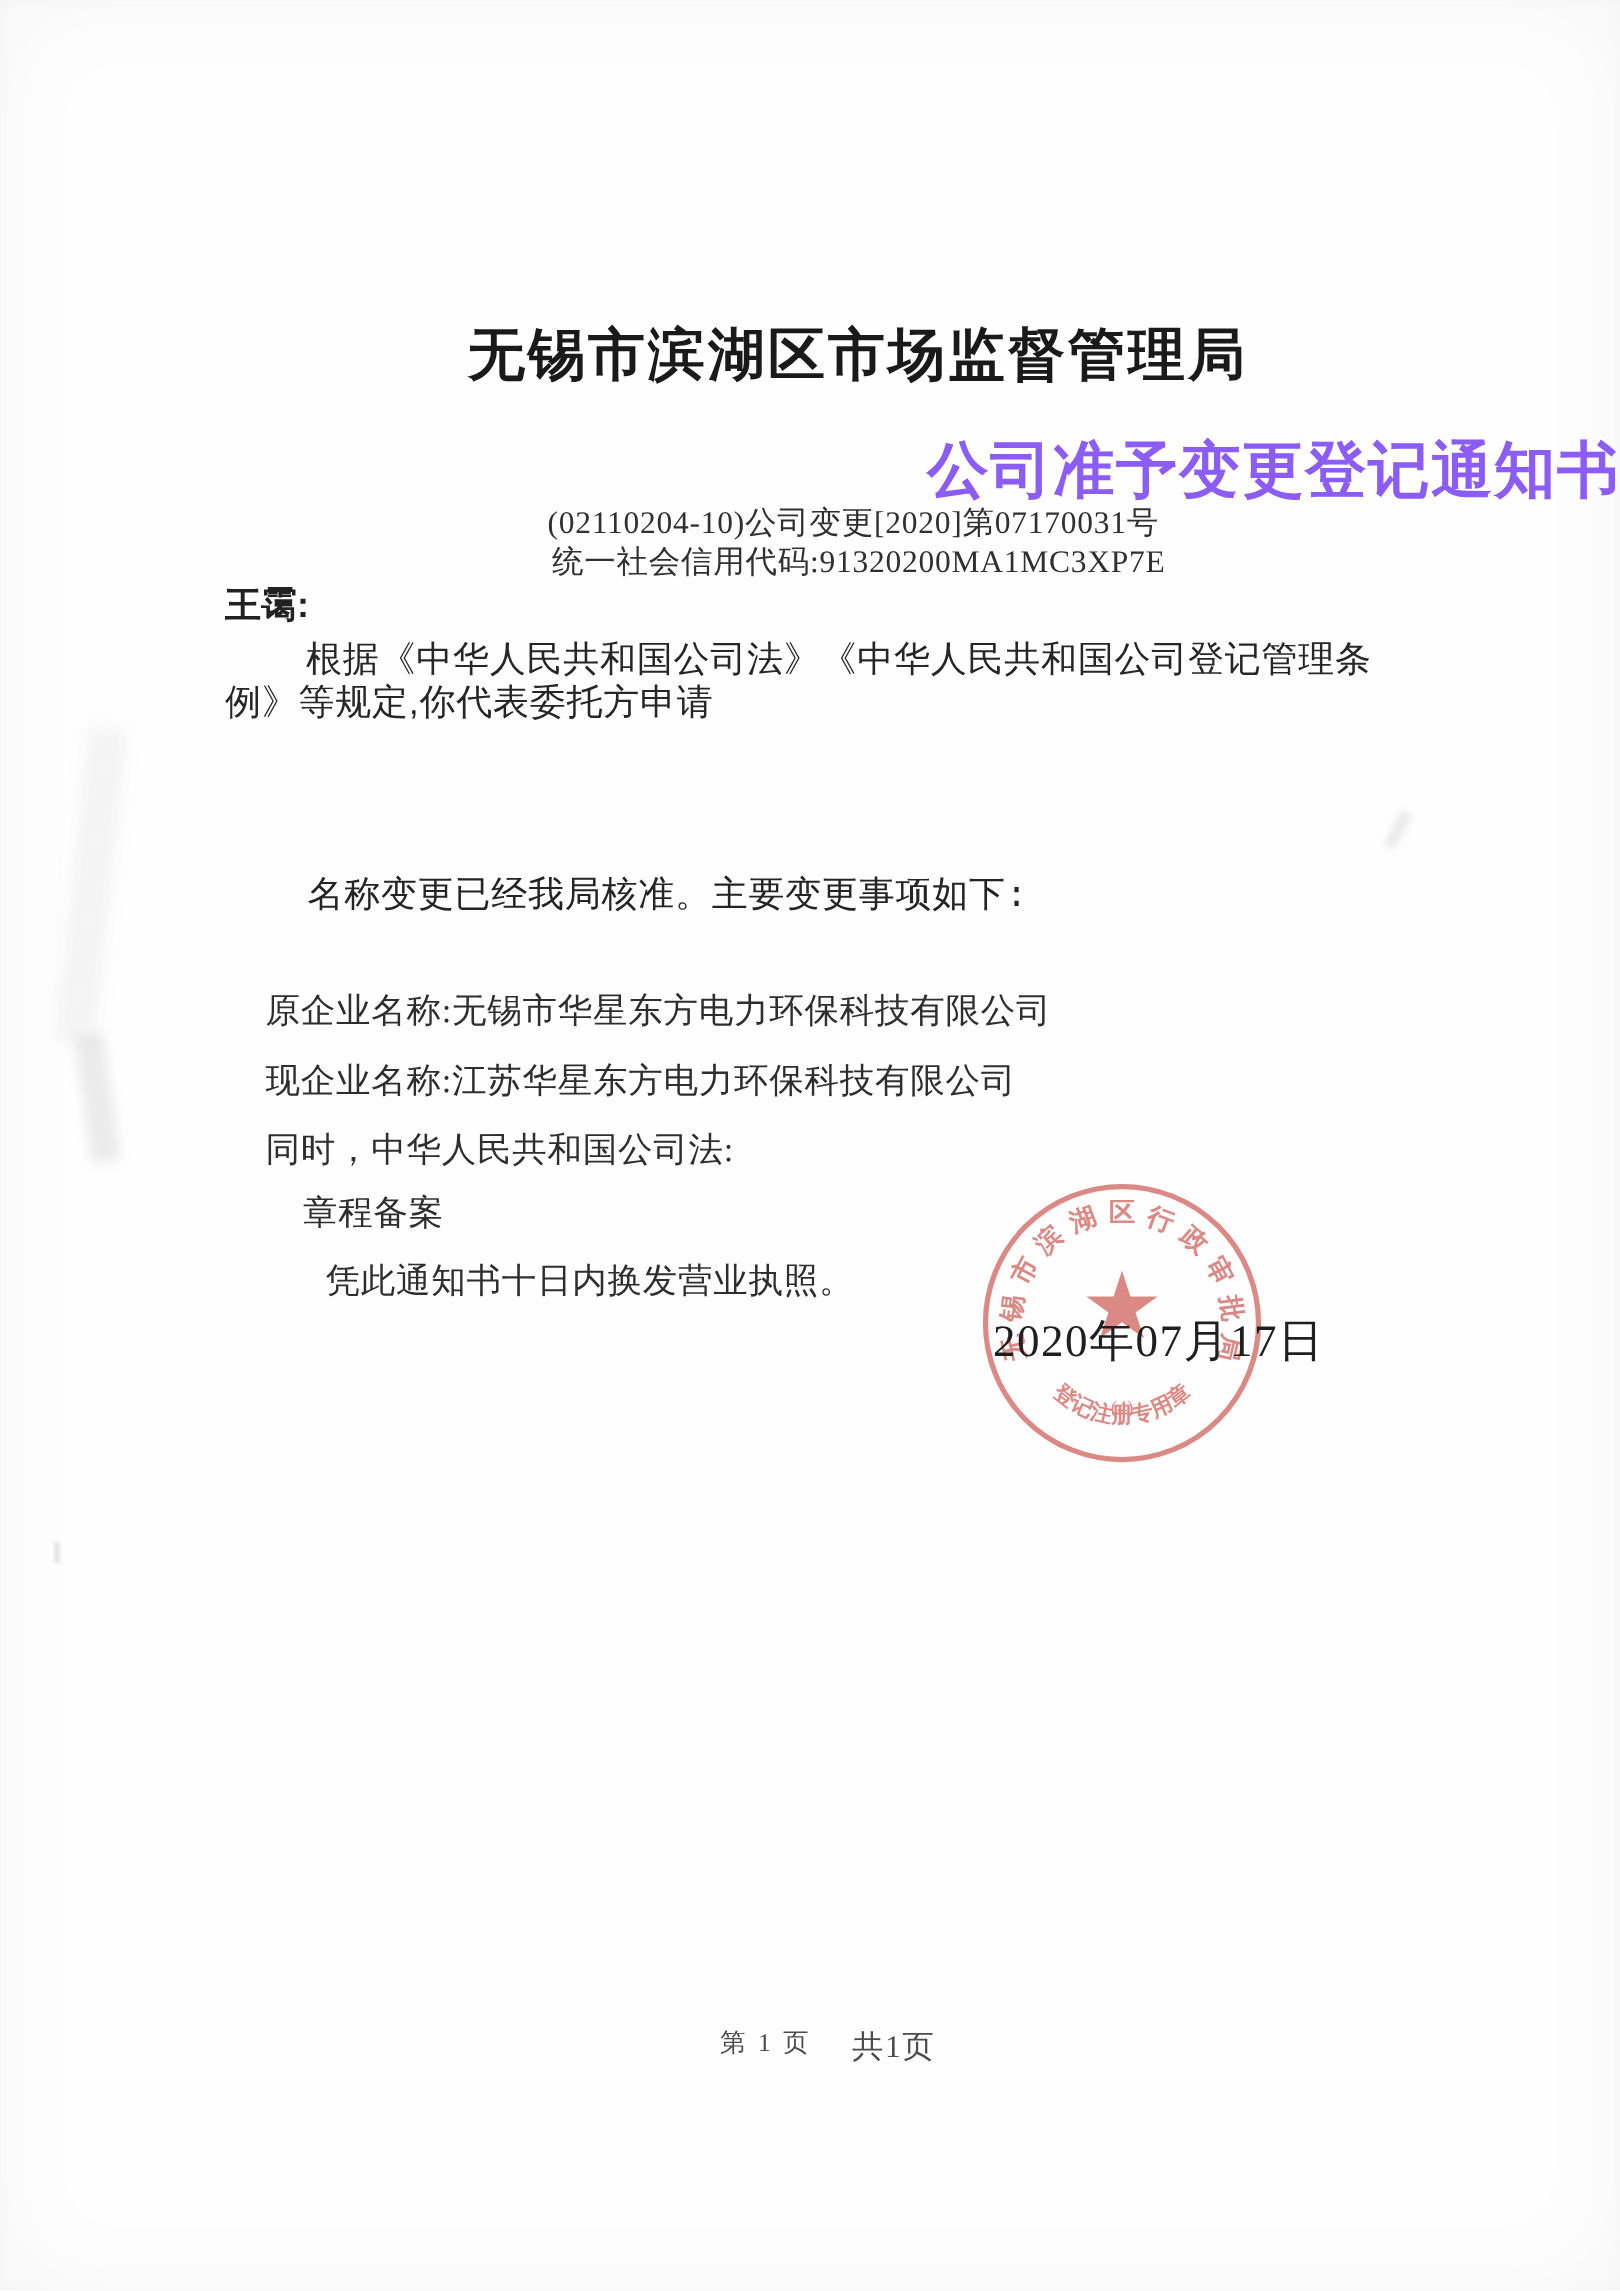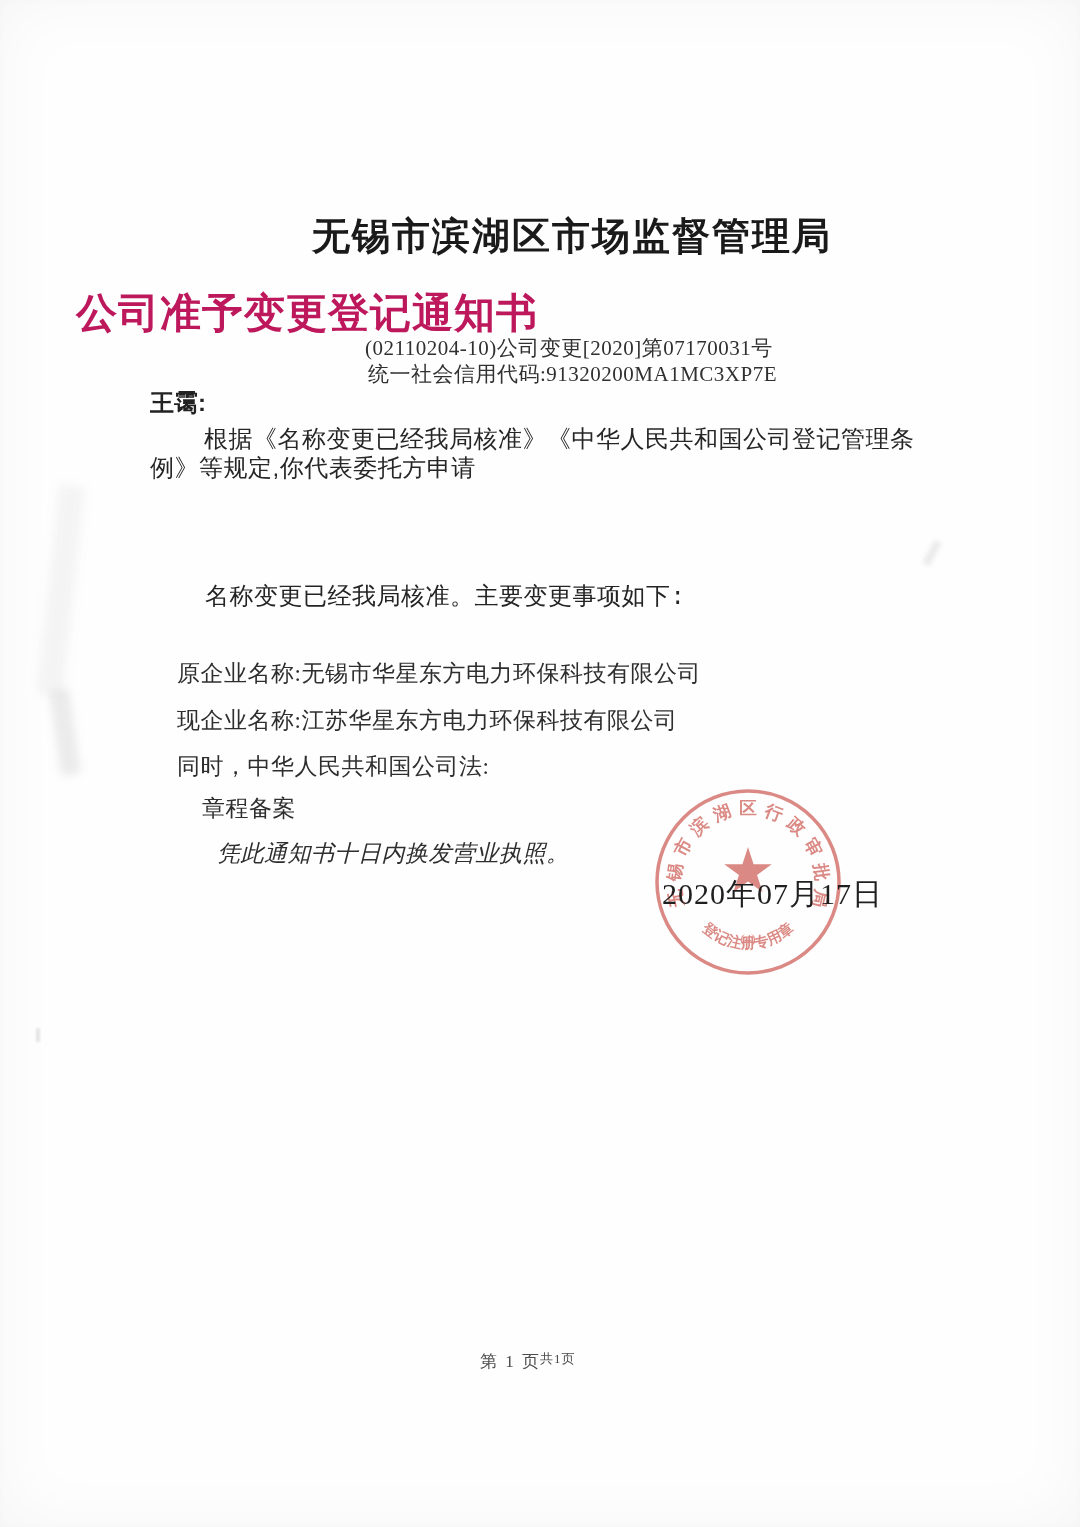--- a/index.html
+++ b/index.html
@@ -17,24 +17,24 @@
 
   .agency-title {
     left: 0; right: 0; top: 211px;
     text-align: center; padding-left: 64px;
     font-family: "Liberation Sans", sans-serif;
     font-weight: 700; font-size: 38px; letter-spacing: 2px;
     color: #1a1a1a;
   }
   .doc-title {
     left: 0; right: 0; top: 286px;
-    text-align: left; padding-left: 76px;
+    text-align: right; padding-left: 76px;
     font-family: "Liberation Sans", sans-serif;
     font-weight: 700; font-size: 41px; letter-spacing: 1px;
-    color: #be185d;
+    color: #8b5cf6;
   }
   .doc-number {
     left: 365px; top: 334px;
     font-size: 21px; color: #303030; letter-spacing: 0.5px;
   }
   .credit-code {
     left: 368px; top: 360px;
     font-size: 21px; color: #303030; letter-spacing: 0.5px;
   }
   .salutation {
@@ -61,21 +61,21 @@
   }
   .change-item {
     font-size: 23px; color: #2e2e2e; letter-spacing: 0.5px;
   }
   .item-0 { left: 177px; top: 658px; }
   .item-1 { left: 177px; top: 705px; }
   .item-2 { left: 177px; top: 751px; }
   .item-3 { left: 202px; top: 793px; }
   .instruction {
     left: 217px; top: 838px;
-    font-size: 23px; color: #2e2e2e; letter-spacing: 0.5px; font-style: italic;
+    font-size: 23px; color: #2e2e2e; letter-spacing: 0.5px;
   }
   .issue-date {
     left: 662px; top: 874px;
     font-size: 30px; color: #1f1f1f; letter-spacing: 1px;
     z-index: 3;
   }
   .stamp-wrap {
     left: 633px; top: 767px; width: 230px; height: 230px;
     z-index: 2; opacity: 0.62; filter: blur(0.35px);
     pointer-events: none;
@@ -88,21 +88,21 @@
   .stamp-bottom-char {
     font-family: "Liberation Serif", serif;
     font-size: 14.5px; font-weight: 600;
     text-anchor: middle; dominant-baseline: middle;
   }
   .stamp-number-label {
     font-family: "Liberation Serif", serif;
     font-size: 13px; text-anchor: middle; dominant-baseline: middle;
   }
   .footer-page { left: 480px; top: 1350px; font-size: 17px; color: #4c4c4c; letter-spacing: 2px; }
-  .footer-total { left: 540px; top: 1350px; font-size: 13px; color: #4c4c4c; letter-spacing: 1px; }
+  .footer-total { left: 568px; top: 1350px; font-size: 21px; color: #4c4c4c; letter-spacing: 1px; }
 
   .smudge { position: absolute; pointer-events: none; }
   .smudge-left-1 { left: 48px; top: 485px; width: 26px; height: 210px;
     background: rgba(130,130,130,0.08); filter: blur(5px); transform: rotate(6deg); }
   .smudge-left-2 { left: 55px; top: 690px; width: 20px; height: 85px;
     background: rgba(110,110,110,0.13); filter: blur(4px); transform: rotate(-8deg); }
   .smudge-right { left: 928px; top: 540px; width: 8px; height: 26px;
     background: rgba(150,150,150,0.18); filter: blur(2px); transform: rotate(28deg); }
   .smudge-dots { left: 36px; top: 1028px; width: 4px; height: 14px;
     background: rgba(120,120,120,0.18); filter: blur(1px); }
@@ -115,21 +115,21 @@
   <div class="abs agency-title">无锡市滨湖区市场监督管理局</div>
 
   <div class="abs doc-title">公司准予变更登记通知书</div>
 
   <div class="abs doc-number">(02110204-10)公司变更[2020]第07170031号</div>
 
   <div class="abs credit-code">统一社会信用代码:91320200MA1MC3XP7E</div>
 
   <div class="abs salutation">王霭:</div>
 
-  <div class="abs body-line body-line-1">根据《名称变更已经我局核准》《中华人民共和国公司登记管理条</div>
+  <div class="abs body-line body-line-1">根据《中华人民共和国公司法》《中华人民共和国公司登记管理条</div>
   <div class="abs body-line body-line-2">例》等规定,你代表委托方申请</div>
 
 
   <div class="abs approval-statement">名称变更已经我局核准。主要变更事项如下:</div>
 
   <div class="abs change-item item-0">原企业名称:无锡市华星东方电力环保科技有限公司</div>
   <div class="abs change-item item-1">现企业名称:江苏华星东方电力环保科技有限公司</div>
   <div class="abs change-item item-2">同时，中华人民共和国公司法:</div>
   <div class="abs change-item item-3">章程备案</div>
 

